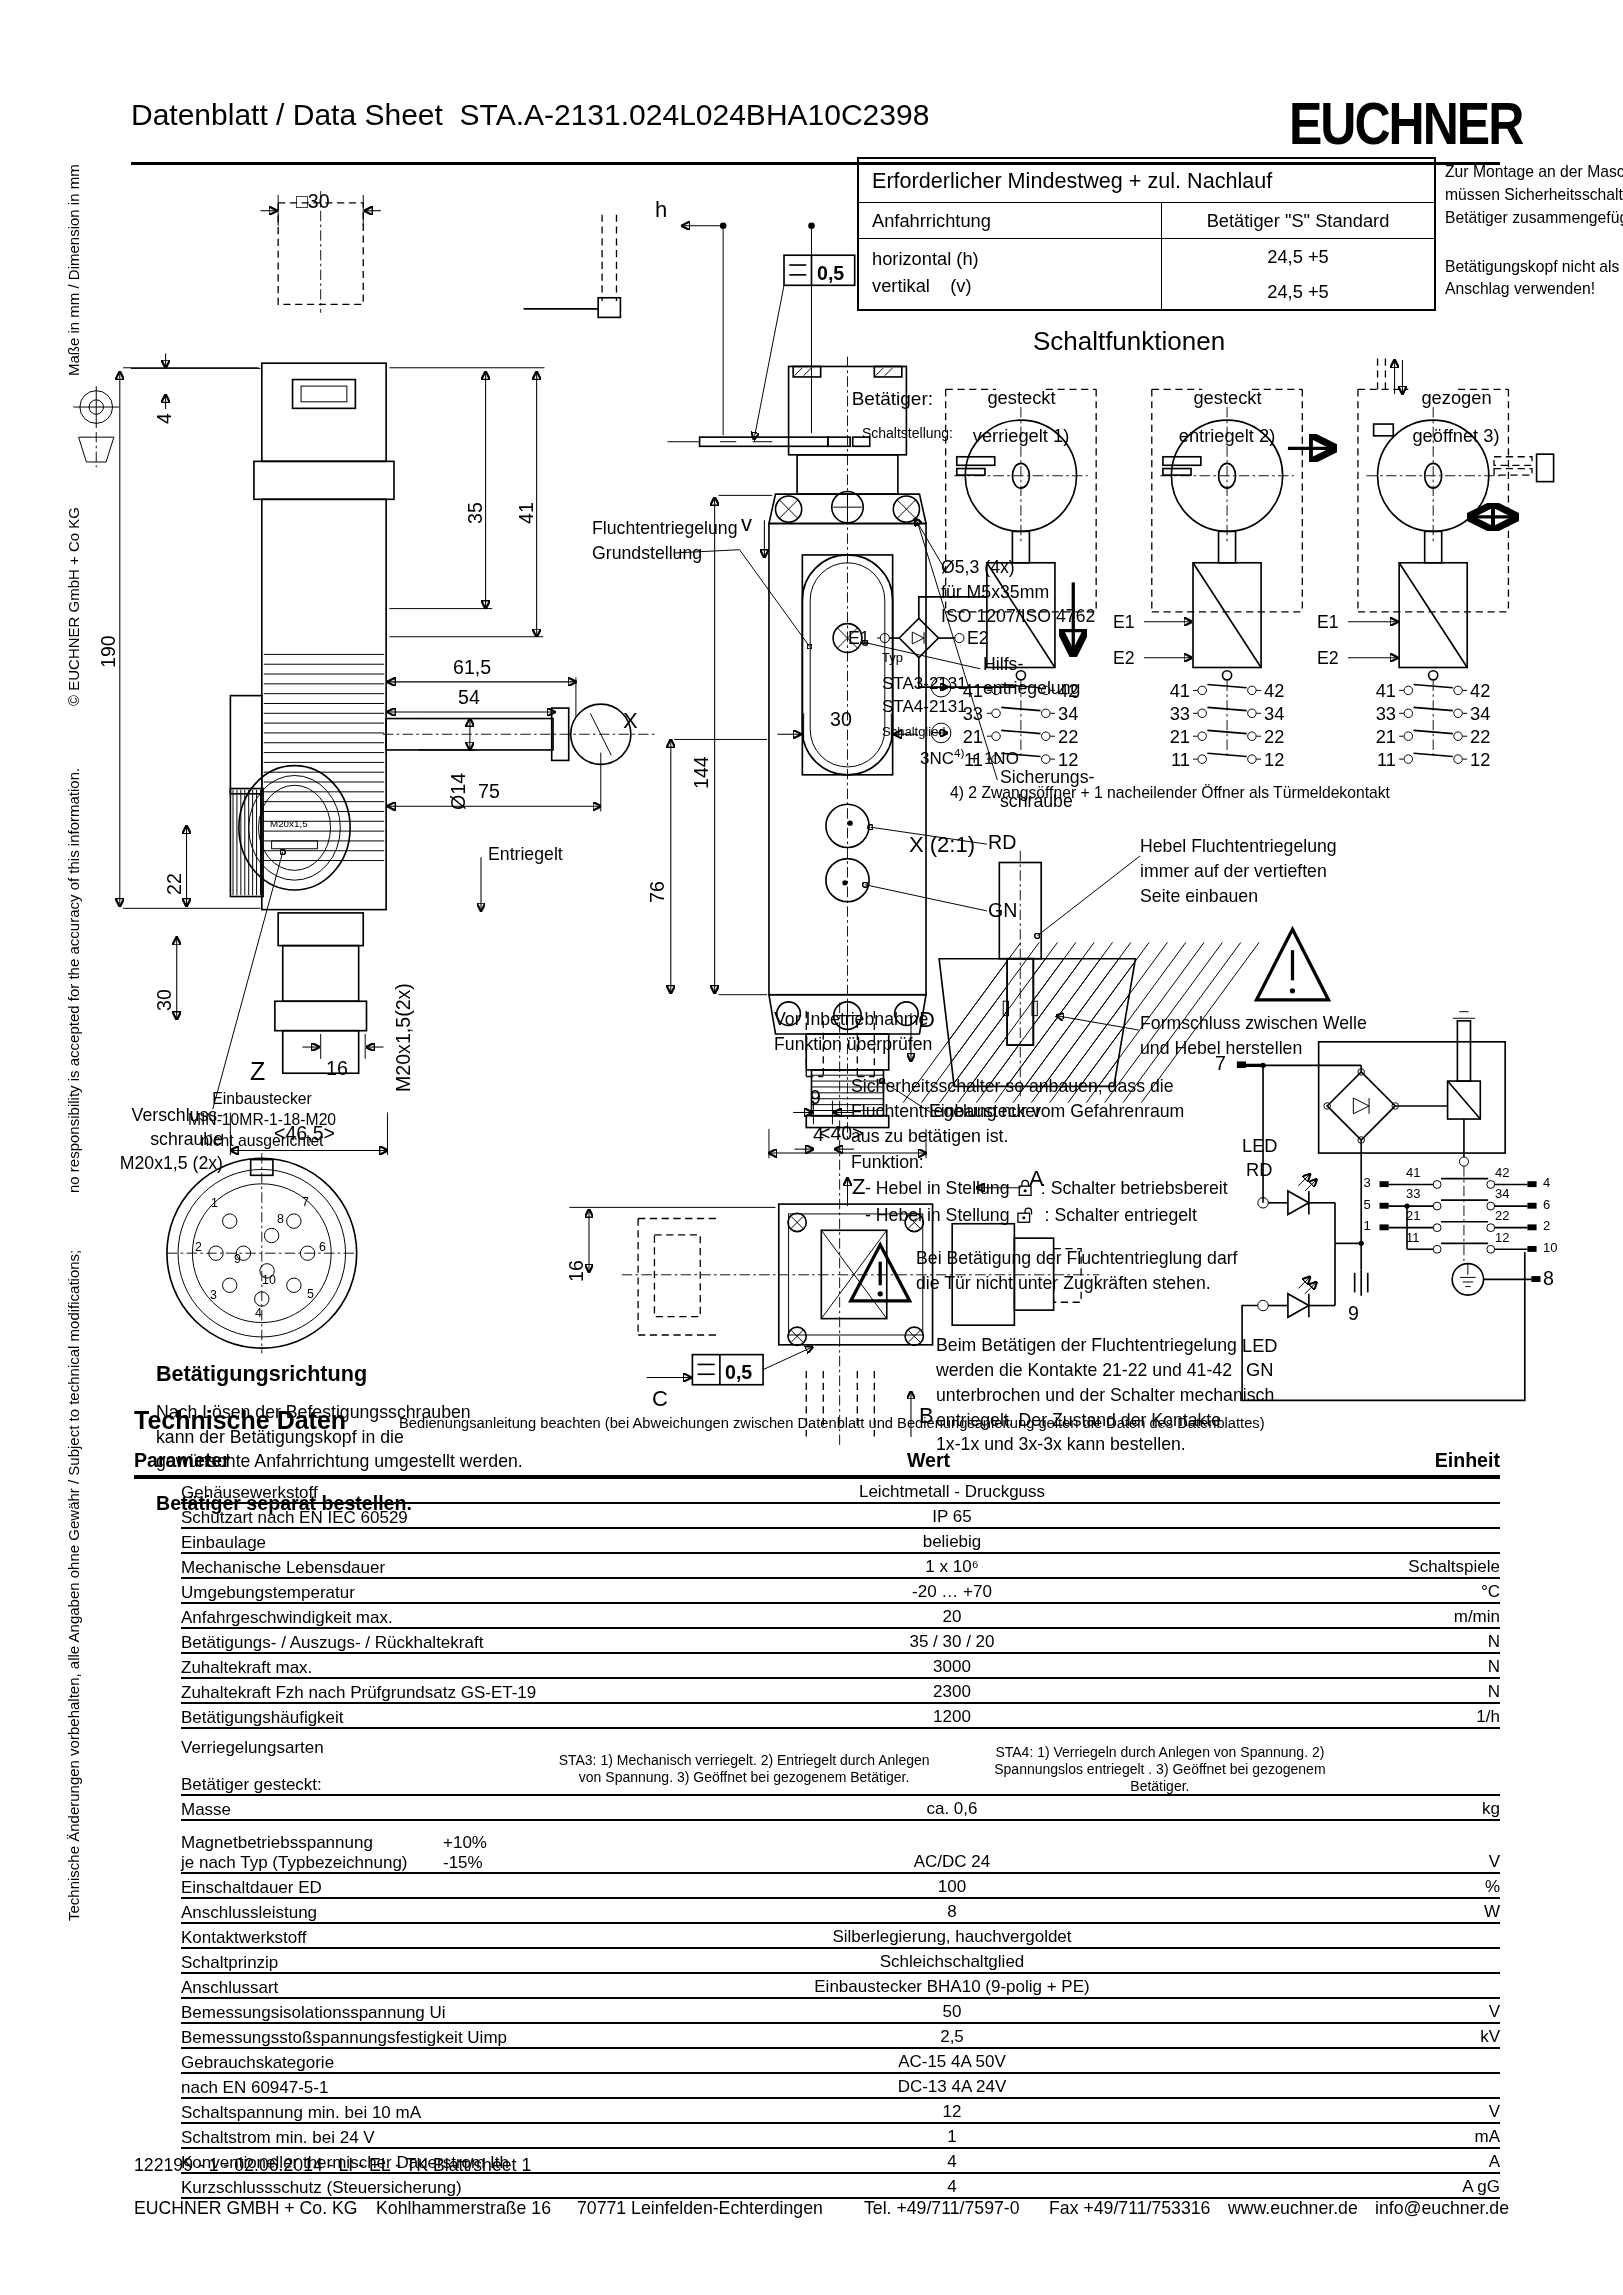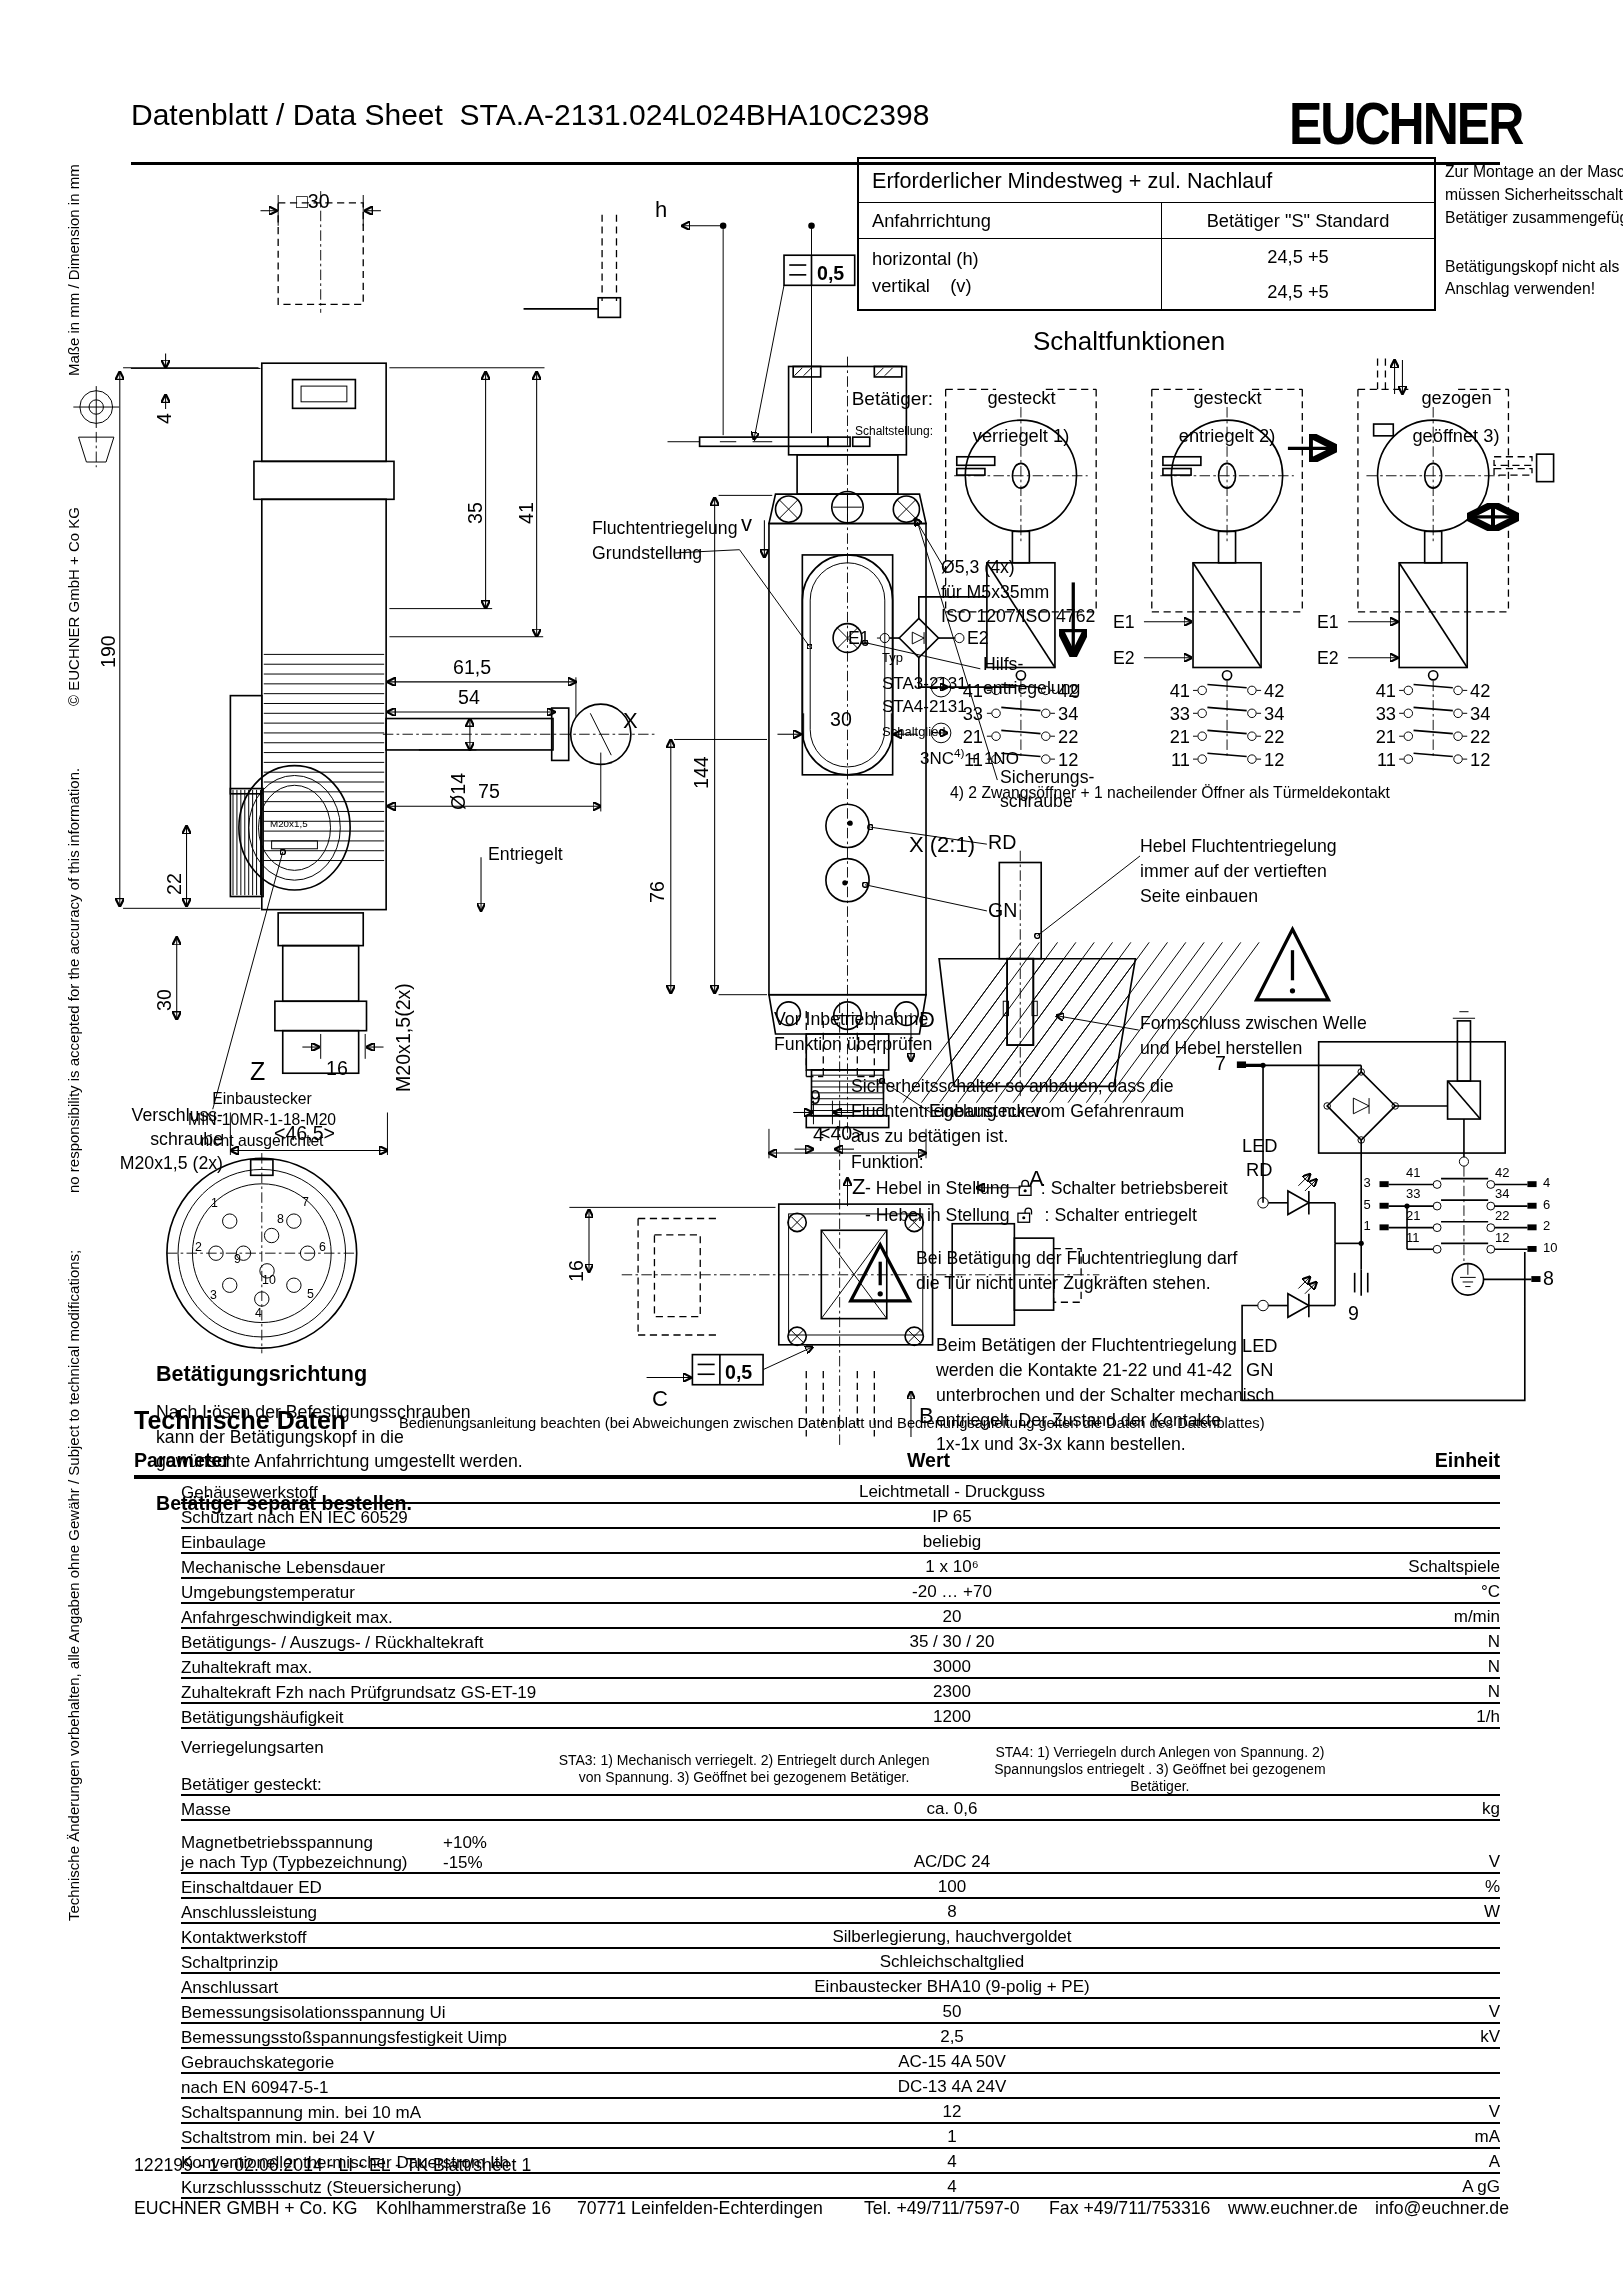--- a/index.html
+++ b/index.html
@@ -662,21 +662,21 @@
   <div class="lbl dimL" style="left:988px;top:830px">RD</div>
   <div class="lbl dimL" style="left:988px;top:898px">GN</div>
   <div class="lbl" style="left:929px;top:1100px">Einbaustecker</div>
 
   <div class="lbl big" style="left:655px;top:195px">h</div>
   <div class="lbl big" style="left:741px;top:509px">v</div>
   <div class="lbl dimL bold" style="left:817px;top:261px">0,5</div>
 
   <div class="lbl ctr" style="left:998px;top:324px;width:262px;font-size:26px">Schaltfunktionen</div>
   <div class="lbl rt" style="left:802px;top:386px;width:131px;font-size:19px">Betätiger:</div>
-  <div class="lbl rt" style="left:802px;top:424px;width:131px;font-size:12px">Schaltstellung:</div>
+  <div class="lbl rt" style="left:822px;top:424px;width:131px;font-size:14px">Schaltstellung:</div>
   <div class="lbl ctr" style="left:956px;top:386px;width:131px;font-size:18.3px">gesteckt</div>
   <div class="lbl ctr" style="left:1162px;top:386px;width:131px;font-size:18.3px">gesteckt</div>
   <div class="lbl ctr" style="left:1391px;top:386px;width:131px;font-size:18.3px">gezogen</div>
   <div class="lbl ctr" style="left:949px;top:424px;width:144px;font-size:18.3px">verriegelt  1)</div>
   <div class="lbl ctr" style="left:1155px;top:424px;width:144px;font-size:18.3px">entriegelt  2)</div>
   <div class="lbl ctr" style="left:1384px;top:424px;width:144px;font-size:18.3px">geöffnet  3)</div>
   <div class="lbl" style="left:848px;top:627px">E1</div>
   <div class="lbl" style="left:967px;top:627px">E2</div>
   <div class="lbl" style="left:1113px;top:611px">E1</div>
   <div class="lbl" style="left:1113px;top:647px">E2</div>

